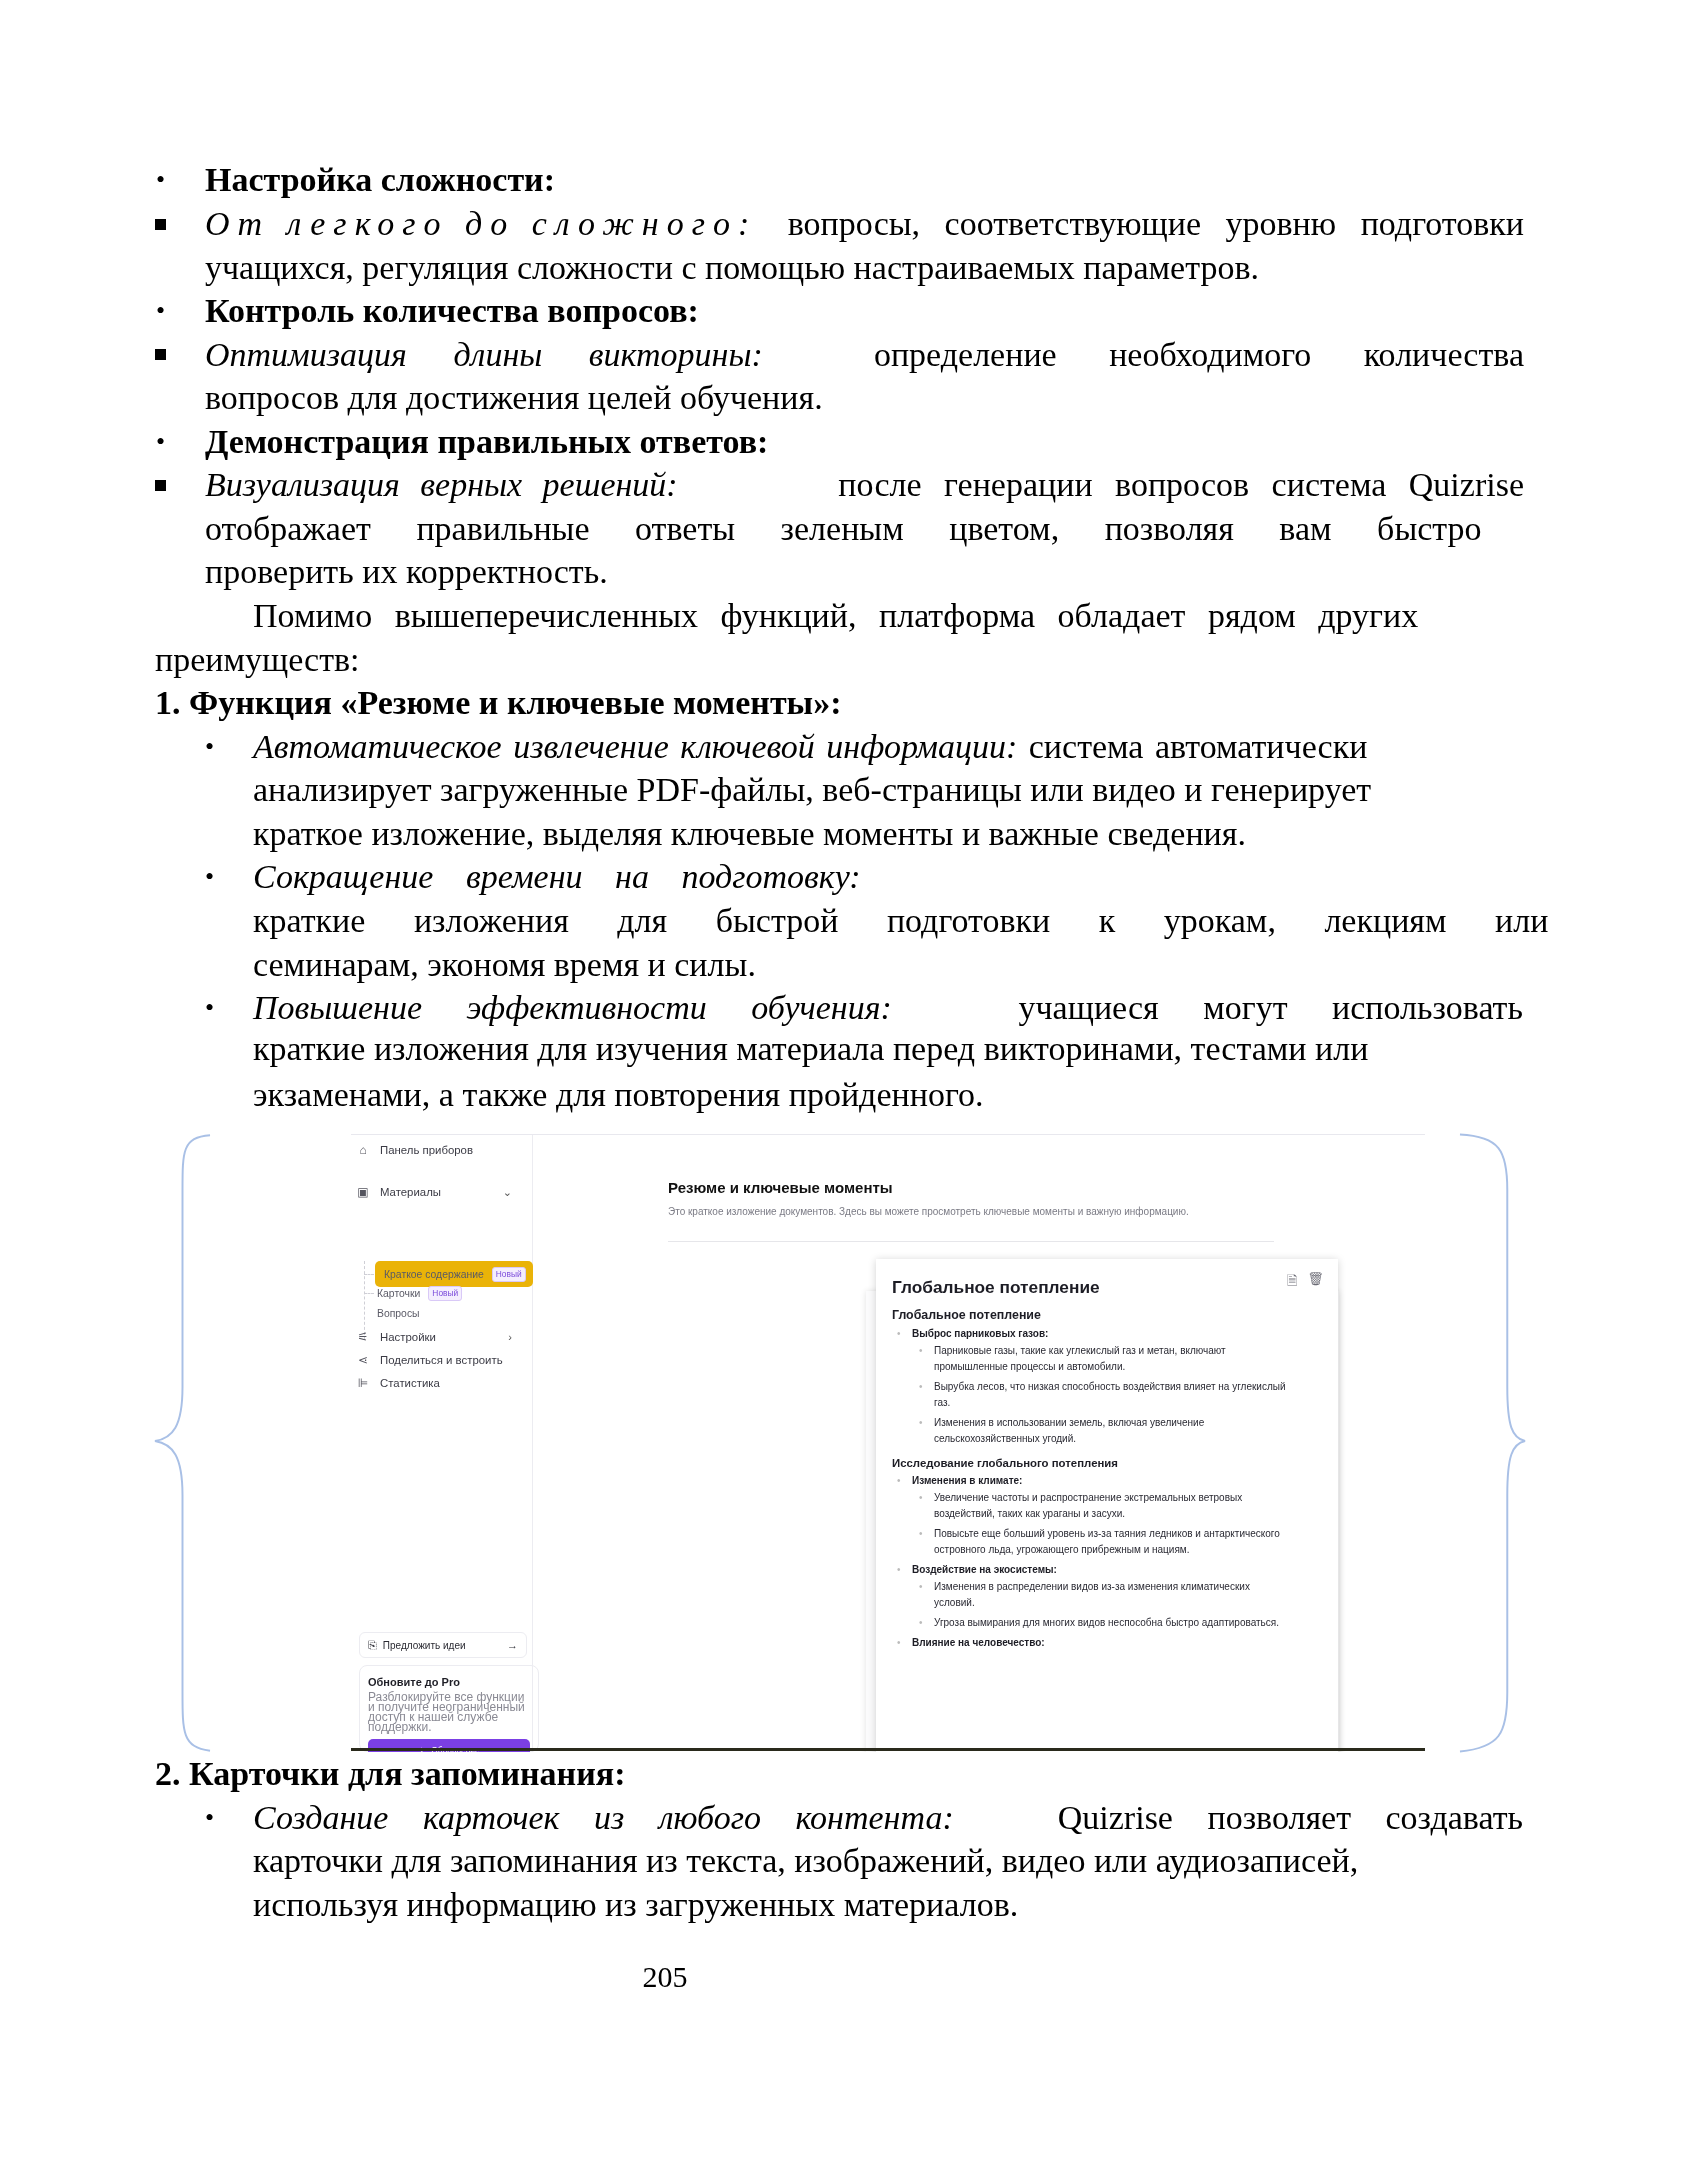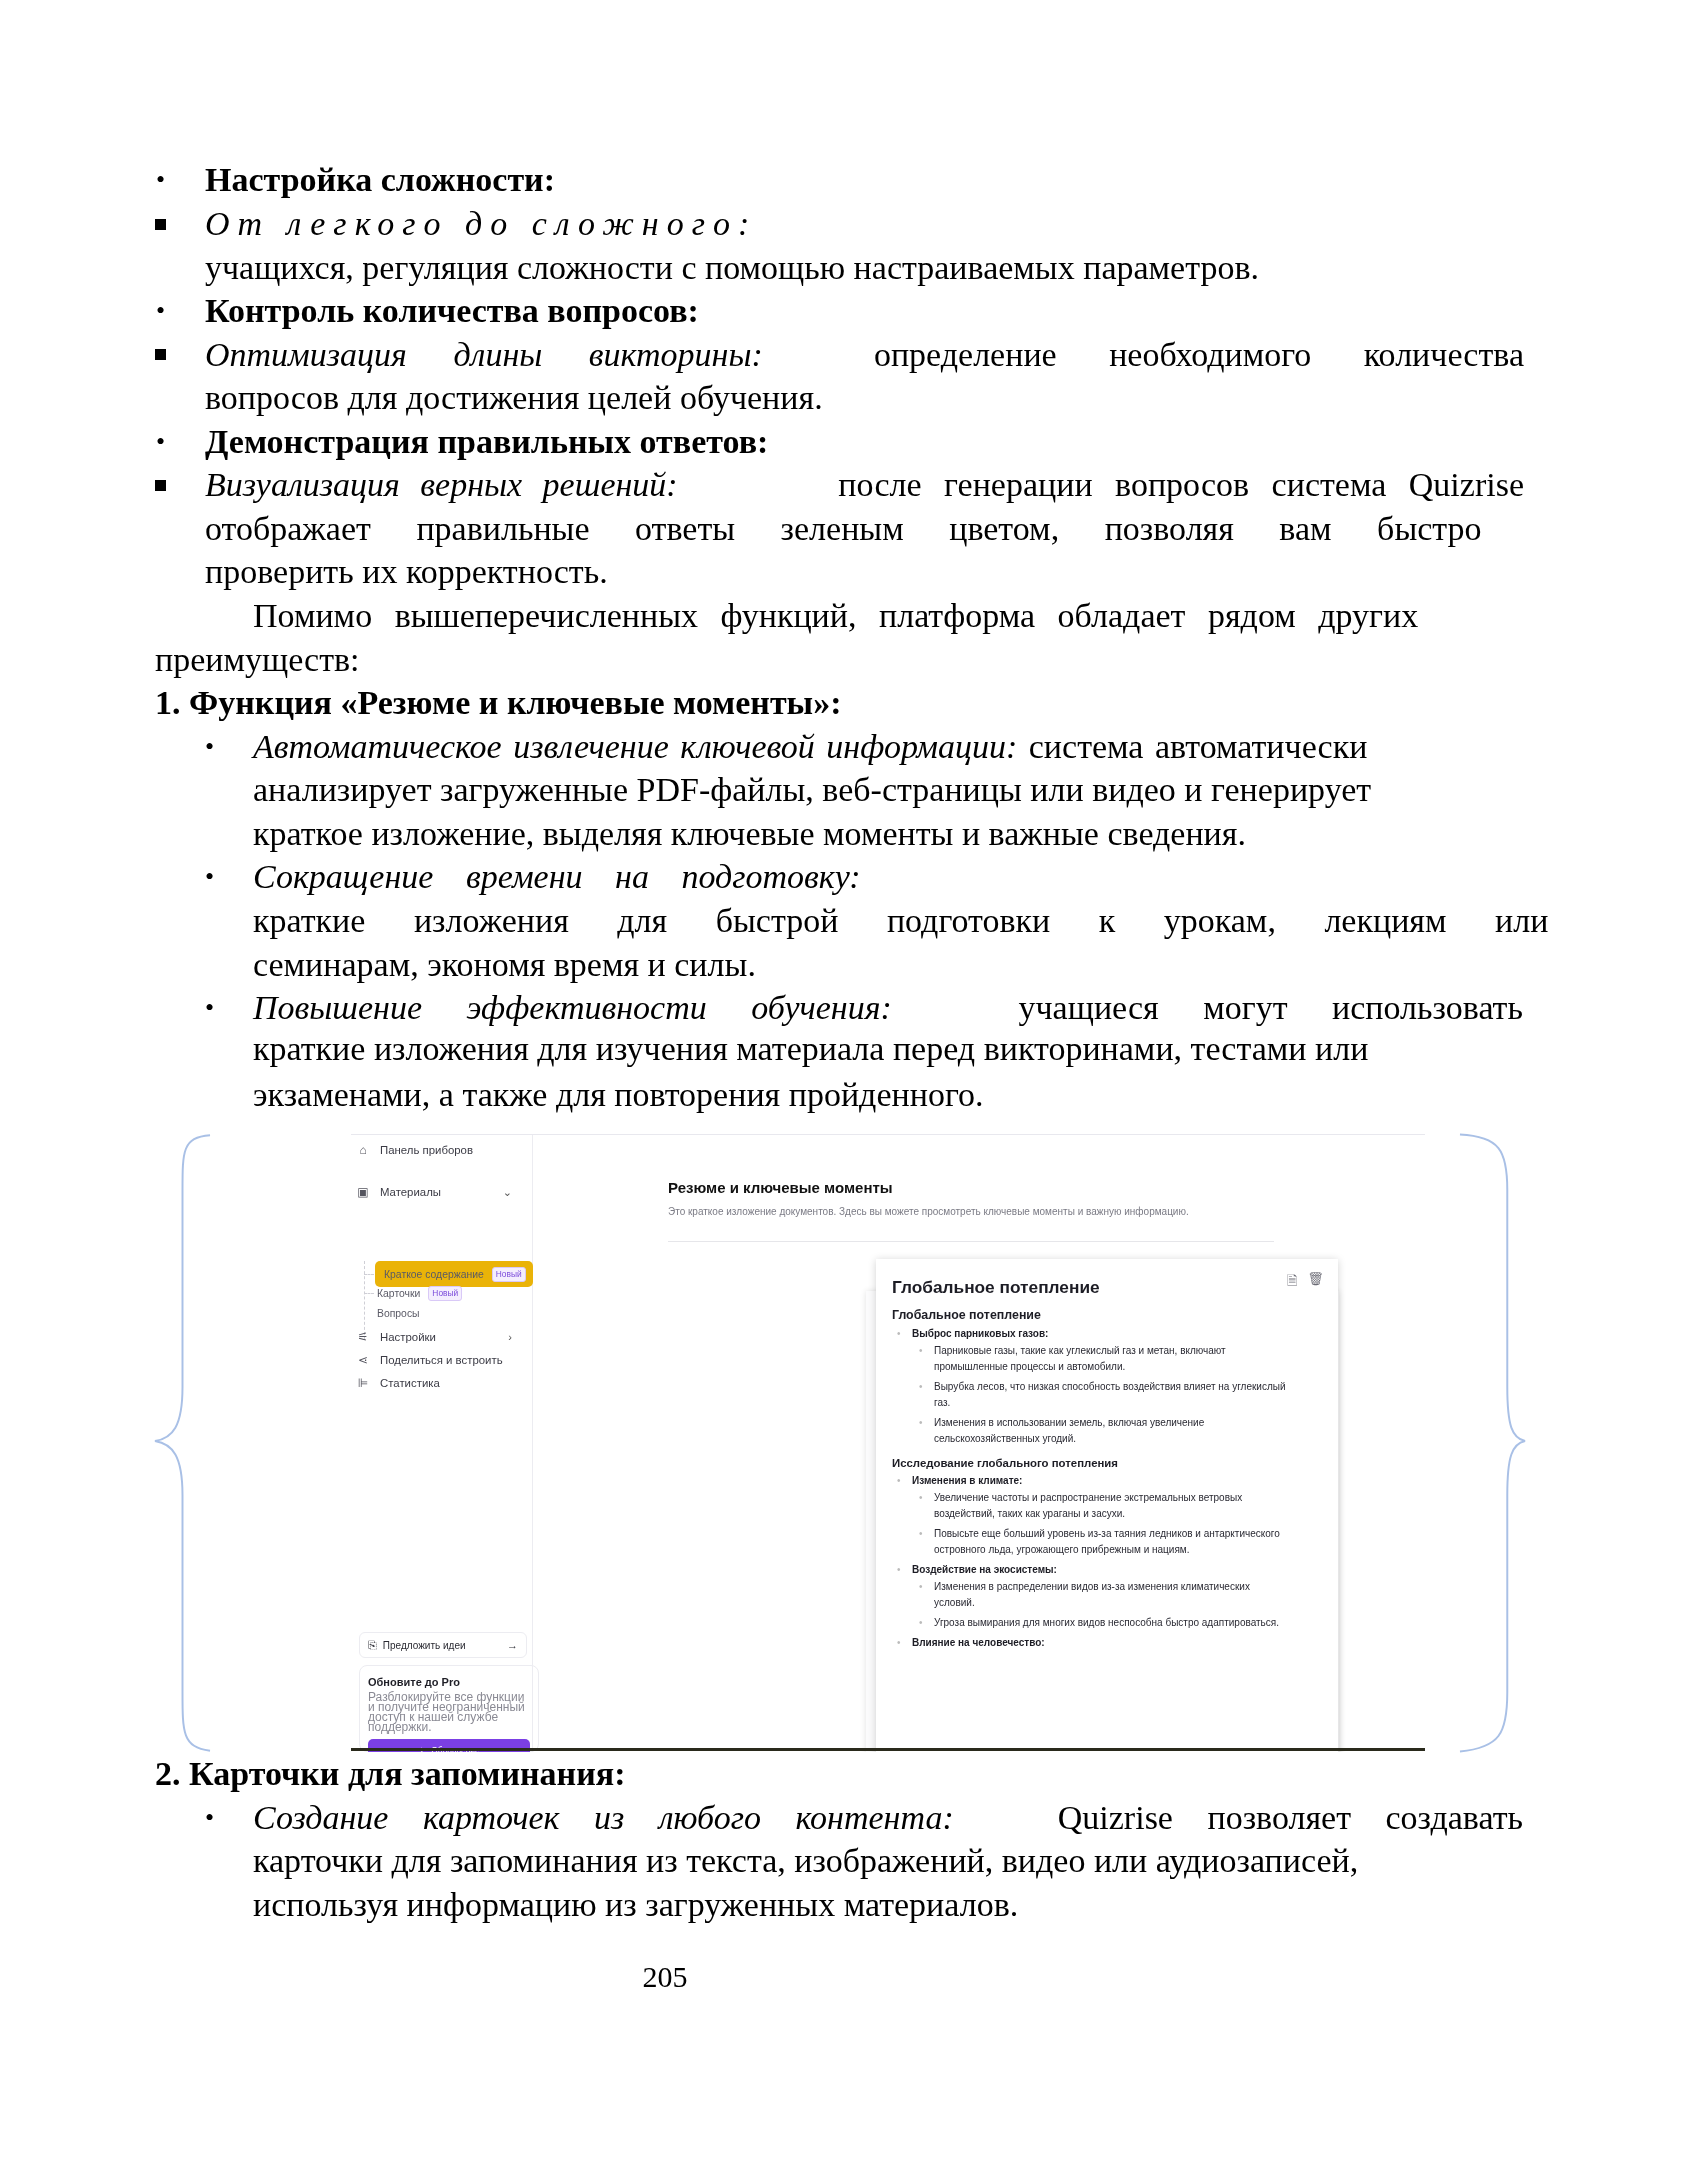--- a/index.html
+++ b/index.html
@@ -48,20 +48,21 @@
 </style>
 </head>
 <body>
 
 <span class="bullet-dot" style="left:156px;top:158px;">•</span>
 <div class="line b" style="left:205px;top:158px;">Настройка сложности:</div>
 
 <span class="bullet-sq" style="left:155px;top:219px;"></span>
 <div class="row" style="left:205px;top:202px;width:1319px;">
   <span class="i" style="letter-spacing:8px;">От легкого до сложного:</span>
+  <span style="word-spacing:16px;">вопросы, соответствующие уровню подготовки</span>
 </div>
 <div class="line" style="left:205px;top:246px;">учащихся, регуляция сложности с помощью настраиваемых параметров.</div>
 
 <span class="bullet-dot" style="left:156px;top:289px;">•</span>
 <div class="line b" style="left:205px;top:289px;">Контроль количества вопросов:</div>
 
 <span class="bullet-sq" style="left:155px;top:349px;"></span>
 <div class="row" style="left:205px;top:333px;width:1319px;">
   <span class="i" style="word-spacing:38px;">Оптимизация длины викторины:</span>
   <span style="word-spacing:44px;">определение необходимого количества</span>

